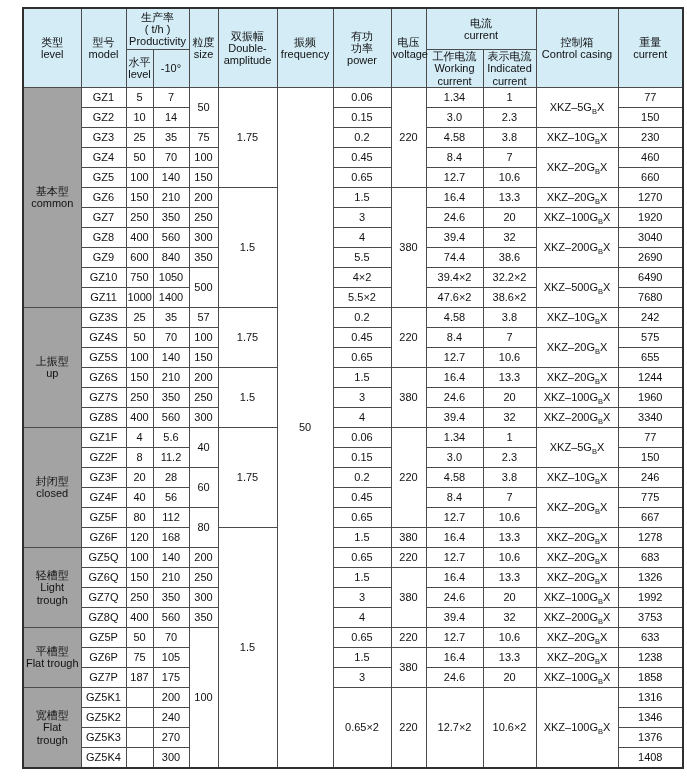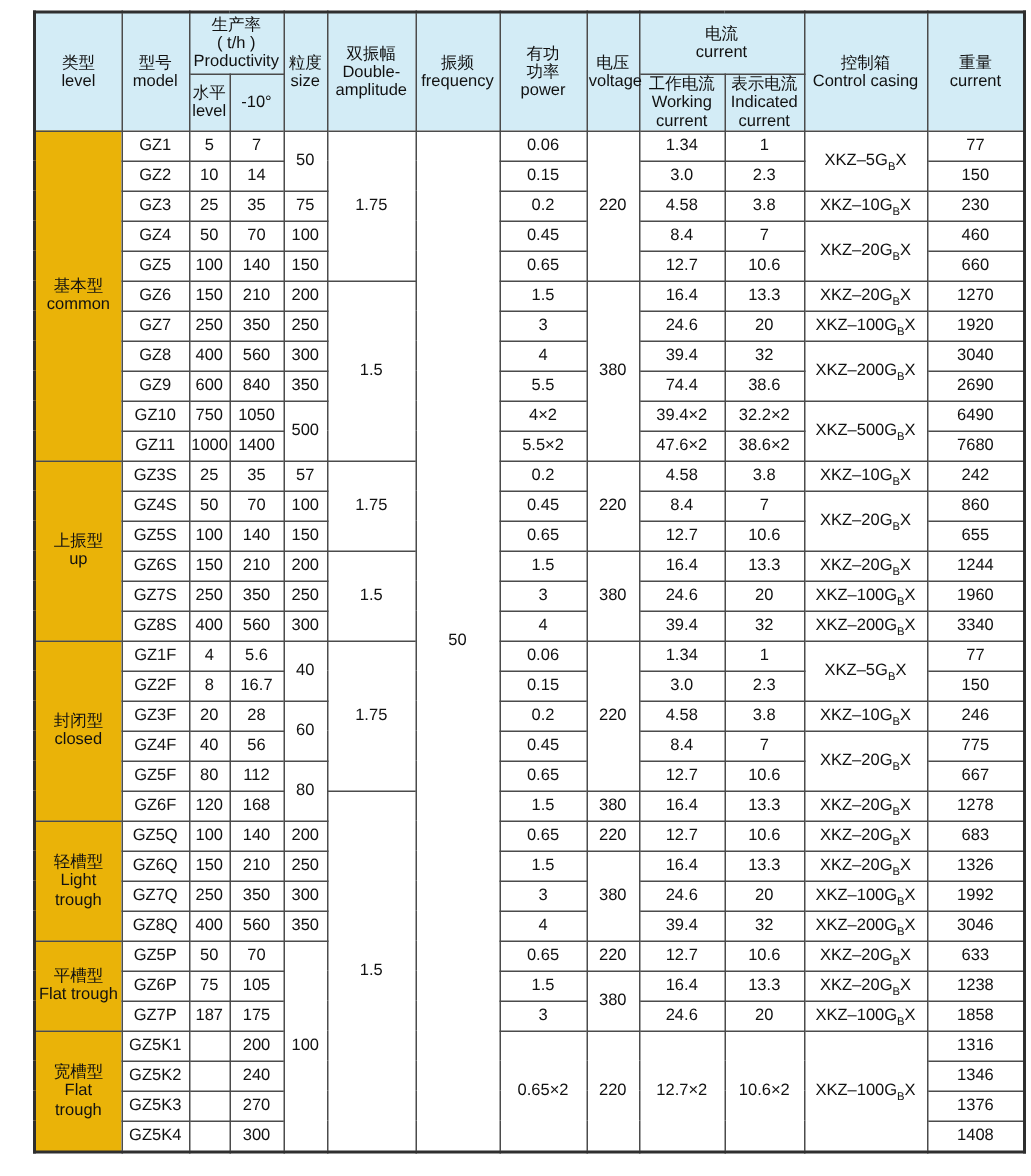--- a/index.html
+++ b/index.html
@@ -4,21 +4,21 @@
 <style>
   html,body{margin:0;padding:0;background:#ffffff;}
   body{width:687px;height:784px;font-family:"Liberation Sans","DejaVu Sans",sans-serif;color:#111;}
   .wrap{padding:7px 0 0 22px;}
   table{border-collapse:collapse;table-layout:fixed;width:660px;border:2px solid #2f2f2f;}
   th,td{border:1px solid #4b4b4b;text-align:center;vertical-align:middle;padding:0 1px;font-size:11px;line-height:1.12;font-weight:normal;overflow:visible;white-space:nowrap;}
   thead th{background:#d3ecf6;}
   thead tr.t1 th{height:40px;}
   thead tr.t2 th{height:35px;}
   tbody td{height:19px;background:#ffffff;}
-  td.sec{background:#eab308;}
+  td.sec{background:#a3a3a3;}
   sub{font-size:7.5px;line-height:0;}
 </style>
 </head>
 <body>
 
 <div class="wrap">
 <table>
 <colgroup>
 <col style="width:58px">
         <col style="width:45px">
@@ -248,21 +248,21 @@
         </tr>
 <tr>
           <td>GZ4S</td>
           <td>50</td>
           <td>70</td>
           <td>100</td>
           <td>0.45</td>
           <td>8.4</td>
           <td>7</td>
           <td rowspan="2"><span>XKZ–20G</span><sub>B</sub><span>X</span></td>
-          <td>860</td>
+          <td>575</td>
         </tr>
 <tr>
           <td>GZ5S</td>
           <td>100</td>
           <td>140</td>
           <td>150</td>
           <td>0.65</td>
           <td>12.7</td>
           <td>10.6</td>
           <td>655</td>
@@ -315,21 +315,21 @@
           <td>0.06</td>
           <td rowspan="5">220</td>
           <td>1.34</td>
           <td>1</td>
           <td rowspan="2"><span>XKZ–5G</span><sub>B</sub><span>X</span></td>
           <td>77</td>
         </tr>
 <tr>
           <td>GZ2F</td>
           <td>8</td>
-          <td>16.7</td>
+          <td>11.2</td>
           <td>0.15</td>
           <td>3.0</td>
           <td>2.3</td>
           <td>150</td>
         </tr>
 <tr>
           <td>GZ3F</td>
           <td>20</td>
           <td>28</td>
           <td rowspan="2">60</td>
@@ -413,21 +413,21 @@
         </tr>
 <tr>
           <td>GZ8Q</td>
           <td>400</td>
           <td>560</td>
           <td>350</td>
           <td>4</td>
           <td>39.4</td>
           <td>32</td>
           <td><span>XKZ–200G</span><sub>B</sub><span>X</span></td>
-          <td>3046</td>
+          <td>3753</td>
         </tr>
 <tr>
           <td class="sec" rowspan="3">
             <div>平槽型</div>
             <div>Flat trough</div>
           </td>
           <td>GZ5P</td>
           <td>50</td>
           <td>70</td>
           <td rowspan="7">100</td>

